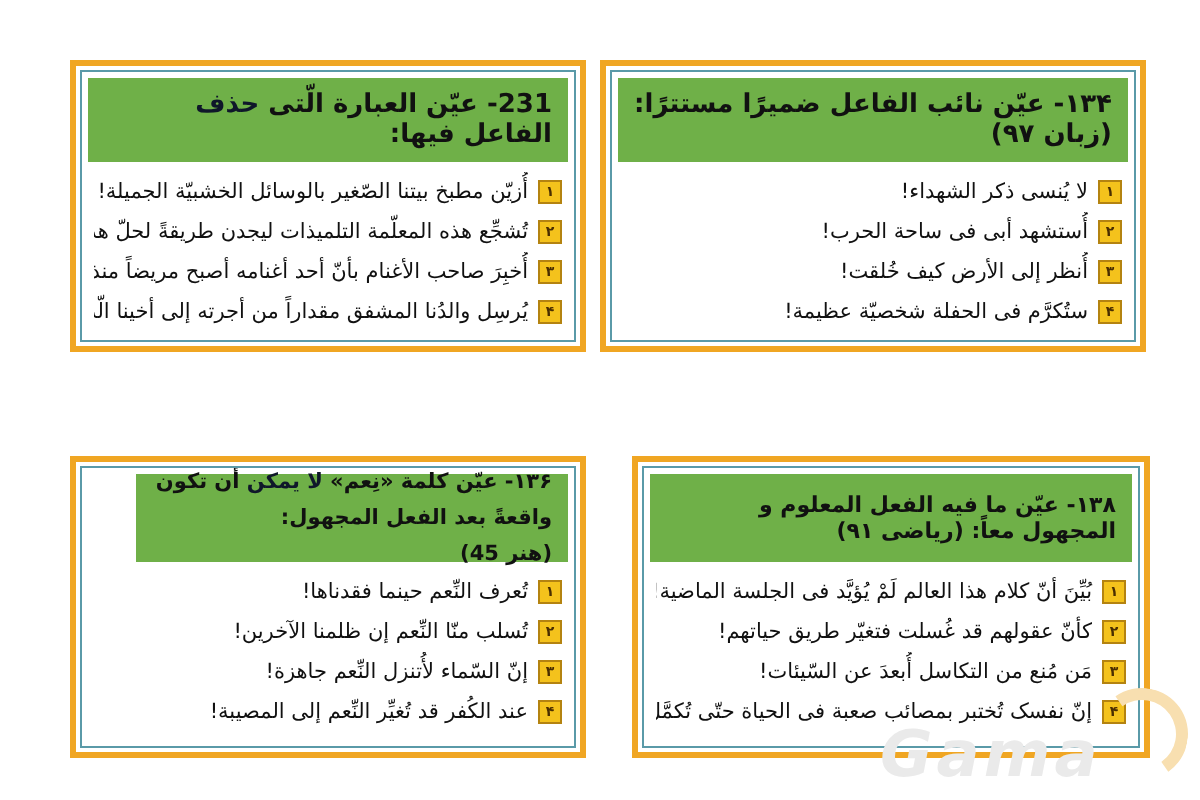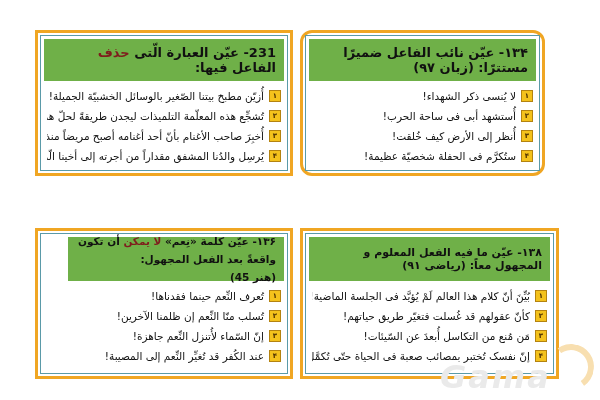--- a/index.html
+++ b/index.html
@@ -37,21 +37,21 @@
       background: #6fb048;
       color: #111;
       direction: rtl;
       text-align: right;
       box-sizing: border-box;
       padding: 0 8px;
       font-weight: bold;
       display: flex;
       align-items: center;
     }
-    .card-header .accent { color: #7f1d1d; }
+    .card-header .accent { color: #0f172a; }
     .options {
       position: absolute;
       left: 6px; right: 6px;
       direction: rtl;
       text-align: right;
       margin: 0;
       padding: 0;
       list-style: none;
     }
     .option {
@@ -75,23 +75,23 @@
       font-size: 7px;
       font-weight: bold;
       margin-left: 5px;
       flex: 0 0 auto;
       line-height: 1;
     }
     .opt-text { direction: rtl; }
 
     
     #card-132 { left: 35px; top: 30px; width: 258px; height: 146px; }
-    #card-134 { left: 300px; top: 30px; width: 245px; height: 146px; border-radius: 12px; }
+    #card-134 { left: 300px; top: 30px; width: 273px; height: 146px; }
     #card-136 { left: 35px; top: 228px; width: 258px; height: 151px; }
-    #card-138 { left: 300px; top: 228px; width: 259px; height: 151px; }
+    #card-138 { left: 316px; top: 228px; width: 259px; height: 151px; }
 
     #card-132 .card-header, #card-134 .card-header { height: 42px; font-size: 13px; }
     #card-132 .options, #card-134 .options { top: 50px; }
     #card-132 .option, #card-134 .option { height: 20px; }
 
     #card-136 .card-header { height: 44px; font-size: 10.5px; flex-direction: column; align-items: stretch; justify-content: center; line-height: 18px; margin-left: 24px; }
     #card-138 .card-header { height: 44px; font-size: 11px; }
     #card-136 .options, #card-138 .options { top: 52px; }
     #card-136 .option, #card-138 .option { height: 20px; }
 

